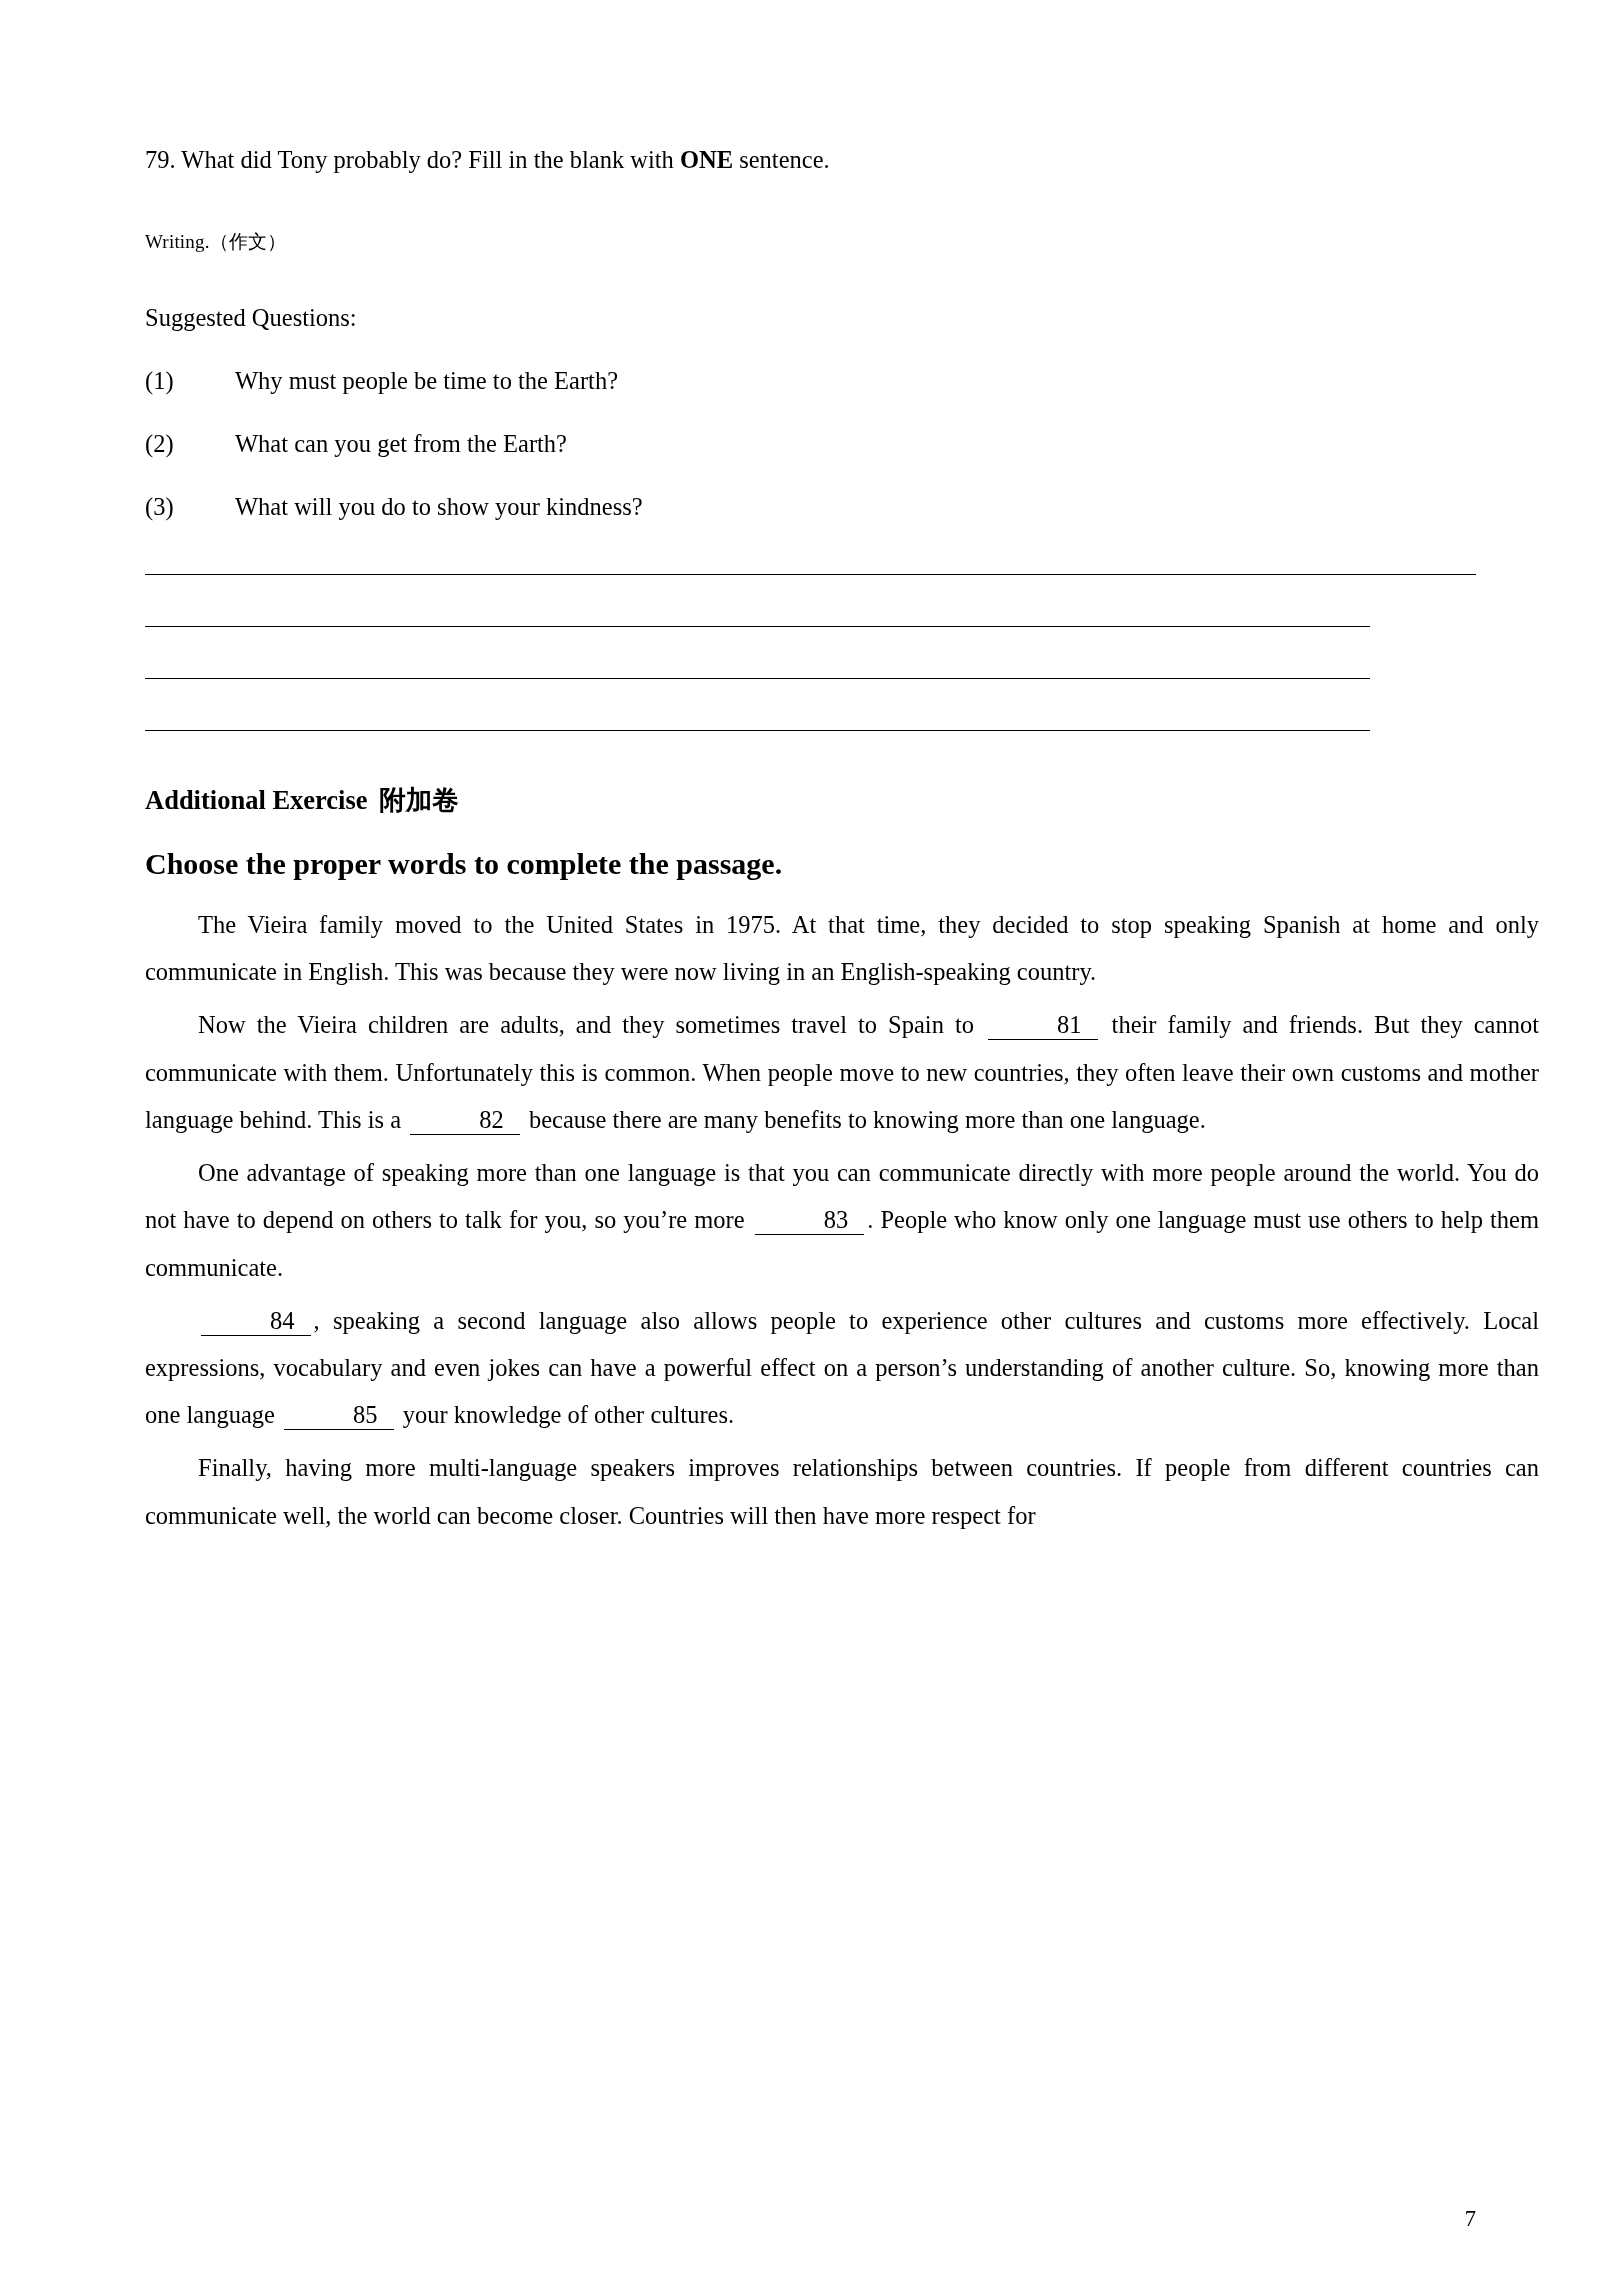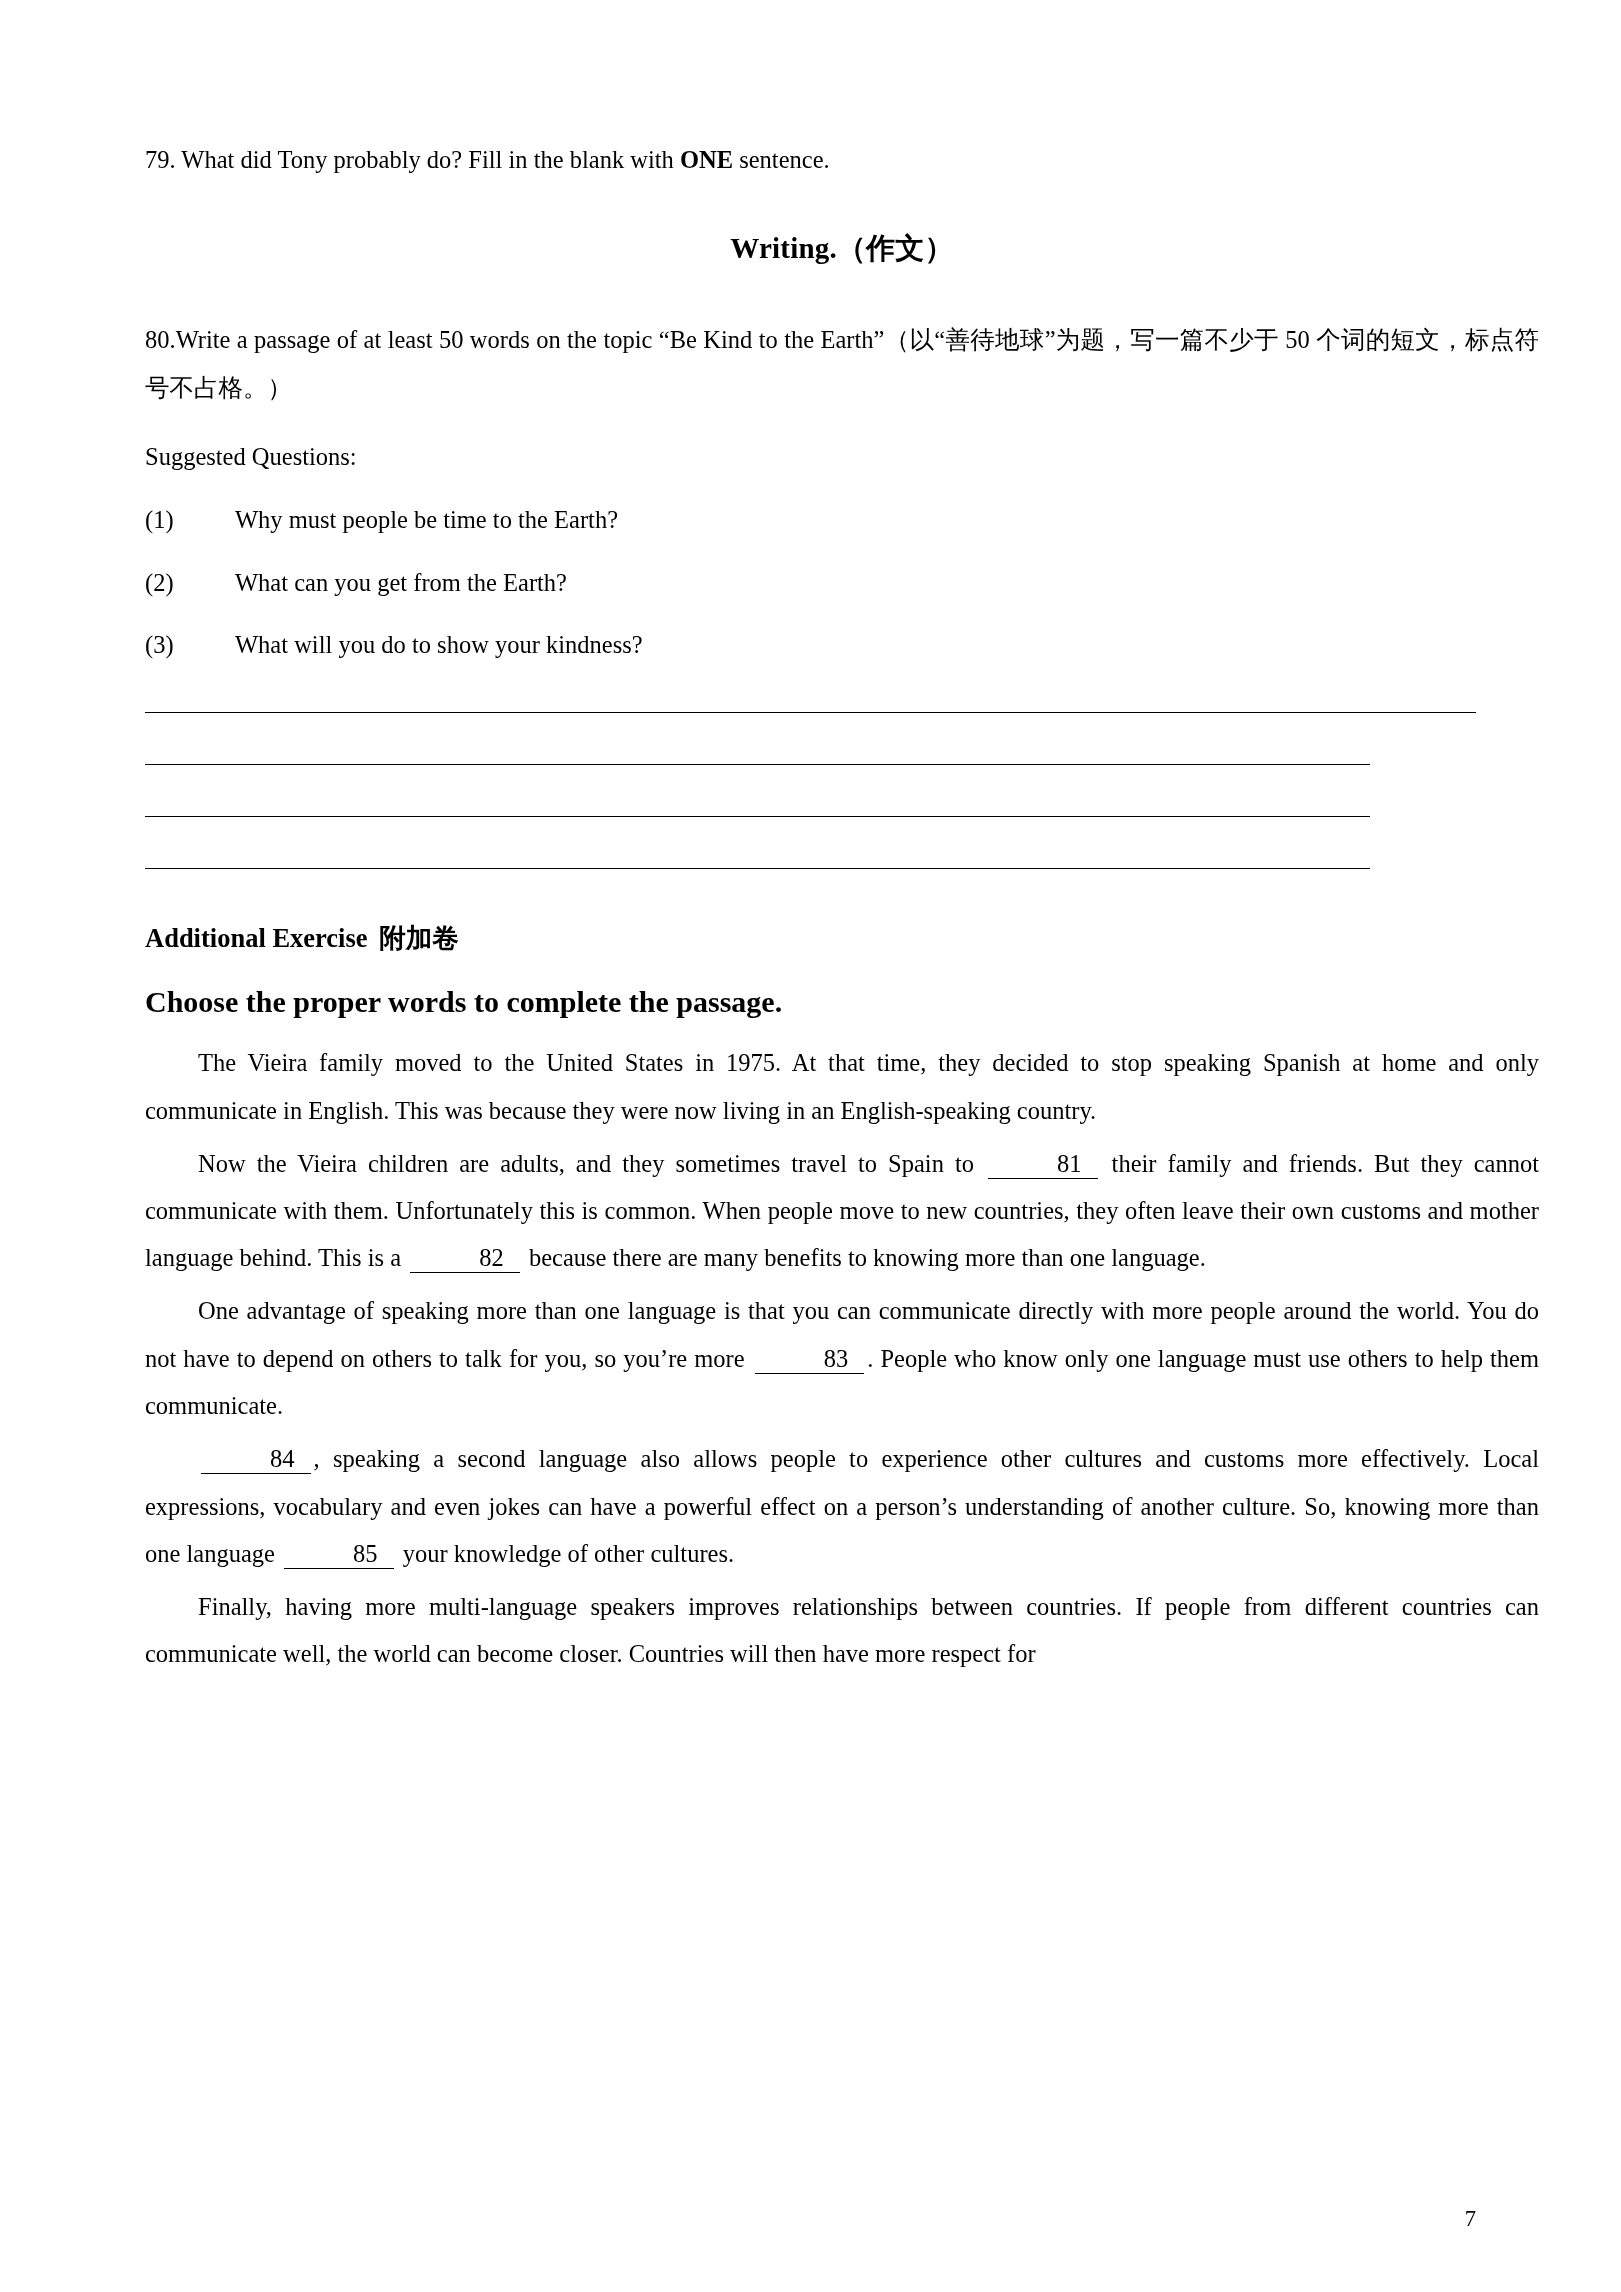--- a/index.html
+++ b/index.html
@@ -21,25 +21,24 @@
     overflow: hidden;
   }
   .q79 {
     font-size: 24.5px;
     line-height: 1.2;
     margin: 0 0 55px 0;
   }
   .q79 b { font-weight: bold; }
 
   .writing-heading {
-    font-size: 29px;
-    font-weight: bold;
+    font-size: 19px;
+    font-weight: normal;
     margin: 0 0 47px 0;
     letter-spacing: 0.2px;
-    text-align: center;
   }
 
   .prompt {
     font-size: 24.5px;
     line-height: 1.95;
     margin: 0 0 29px 0;
     text-align: justify;
     text-justify: inter-word;
   }
 
@@ -119,21 +118,20 @@
 <body>
 
 <div class="page">
 
   <p class="q79">
     <span>79. What did Tony probably do? Fill in the blank with </span><b>ONE</b><span> sentence.</span>
   </p>
 
   <h2 class="writing-heading">Writing.（作文）</h2>
 
-  <p class="prompt">80.Write a passage of at least 50 words on the topic “Be Kind to the Earth”（以“善待地球”为题，写一篇不少于 50 个词的短文，标点符号不占格。）</p>
 
   <p class="suggested">Suggested Questions:</p>
 
   <div class="q-list">
     <div class="q-item">
       <span class="q-num">(1)</span>
       <span class="q-text">Why must people be time to the Earth?</span>
     </div>
     <div class="q-item">
       <span class="q-num">(2)</span>

